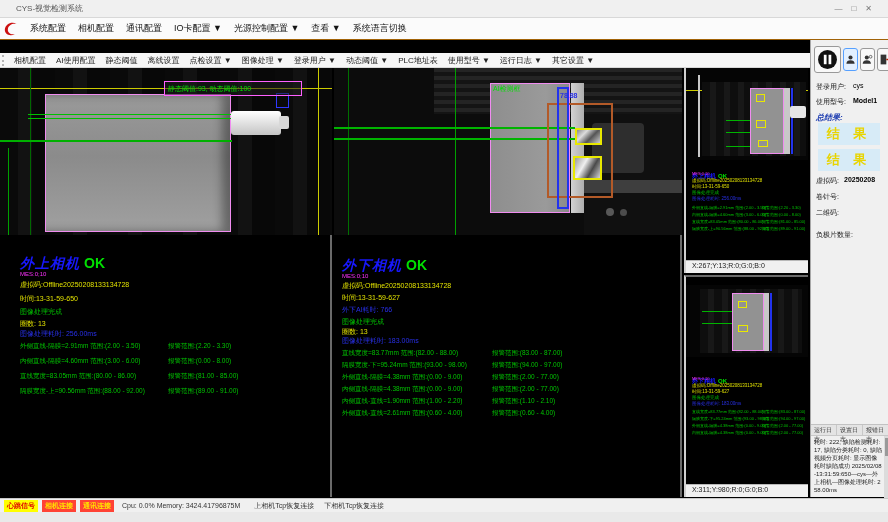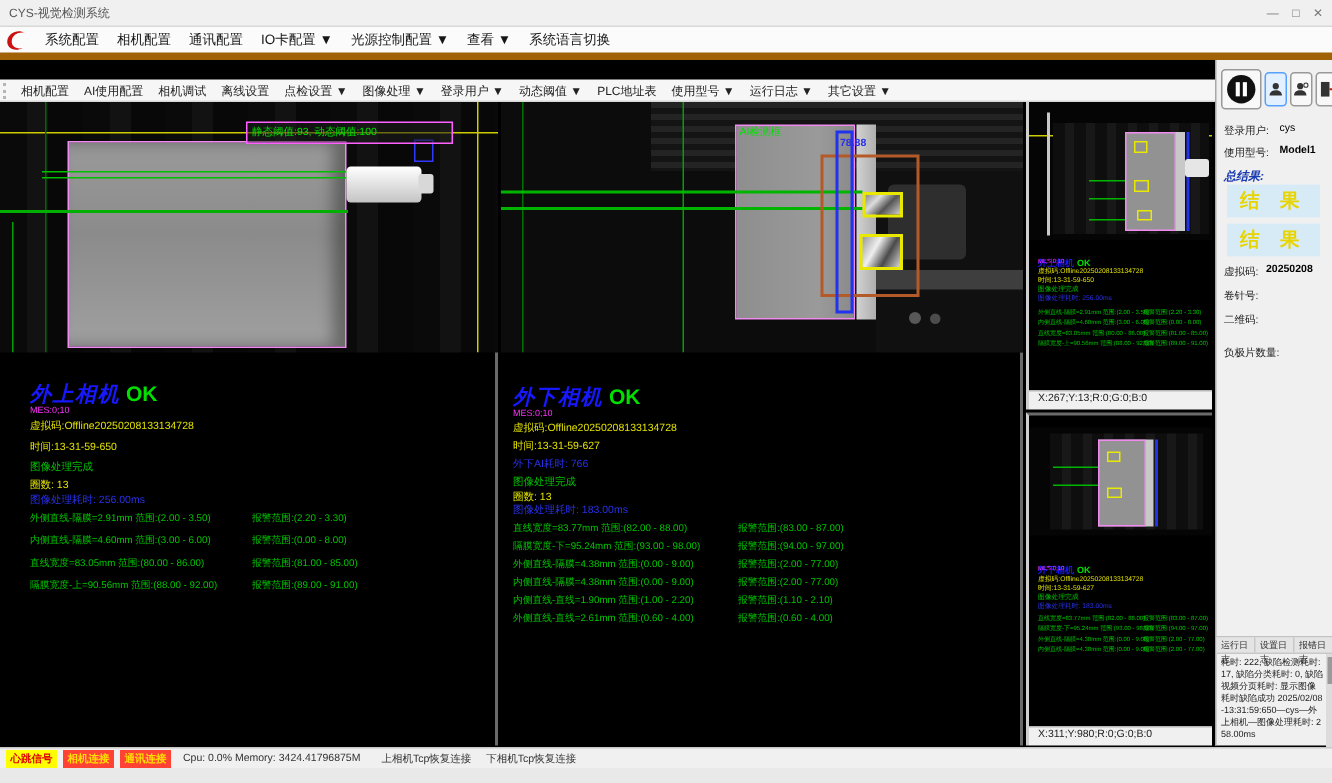--- a/index.html
+++ b/index.html
@@ -7,25 +7,25 @@
   .app { position:relative; width:888px; height:522px; background:#000; overflow:hidden;
          font-family:"Liberation Sans","DejaVu Sans",sans-serif; }
   .abs { position:absolute; }
   .t { position:absolute; white-space:nowrap; line-height:1.15; }
   
   .cy { color:#e0e000; } .cg { color:#00c400; } .cb { color:#2830e8; }
   .cm { color:#ff30ff; } .cgl { color:#00e000; }
   
   .titlebar { left:0; top:0; width:888px; height:18px; background:#f0f0f0;
               border-bottom:1px solid #d8d8d8; display:flex; align-items:center;
-              padding:0 6px; font-size:8px; color:#555; }
+              padding:0 16px; font-size:8px; color:#555; }
   .winbtns { margin-left:auto; display:flex; gap:9px; color:#777; font-size:8px; }
   .winbtns span { cursor:default; }
   .menubar { left:0; top:18px; width:888px; height:22px; background:#fbfbfb;
-             border-bottom:5px solid #a16207; display:flex; align-items:center; padding:0 4px; }
+             border-bottom:1px solid #a16207; display:flex; align-items:center; padding:0 4px; }
   .menu-item { font-size:9px; color:#151515; padding:2px 6px; }
   .tabstrip { left:0; top:40px; width:810px; height:13px; background:#eeeeee;
               border-bottom:1px solid #cfcfcf; display:flex; align-items:flex-end; padding-left:2px; }
   .tab { font-size:8px; color:#222; background:#ffffff; border:1px solid #b8b8b8;
          border-bottom:none; padding:0 8px; height:12px; line-height:12px; }
   .toolbar { left:0; top:53px; width:810px; height:15px; background:#f6f6f6;
              border-bottom:1px solid #d8d8d8; display:flex; align-items:center; }
   .tb-handle { width:4px; height:11px; border-left:2px dotted #b5b5b5; margin:0 3px 0 2px; }
   .tool-item { font-size:8px; color:#222; padding:0 5px; }
   
@@ -94,21 +94,21 @@
     <span class="menu-item">光源控制配置 ▼</span>
     <span class="menu-item">查看 ▼</span>
     <span class="menu-item">系统语言切换</span>
   </div>
 
 
   <div class="abs toolbar">
     <span class="tb-handle"></span>
     <span class="tool-item">相机配置</span>
     <span class="tool-item">AI使用配置</span>
-    <span class="tool-item">相机调试</span>
+    <span class="tool-item">静态阈值</span>
     <span class="tool-item">离线设置</span>
     <span class="tool-item">点检设置 ▼</span>
     <span class="tool-item">图像处理 ▼</span>
     <span class="tool-item">登录用户 ▼</span>
     <span class="tool-item">动态阈值 ▼</span>
     <span class="tool-item">PLC地址表</span>
     <span class="tool-item">使用型号 ▼</span>
     <span class="tool-item">运行日志 ▼</span>
     <span class="tool-item">其它设置 ▼</span>
   </div>

